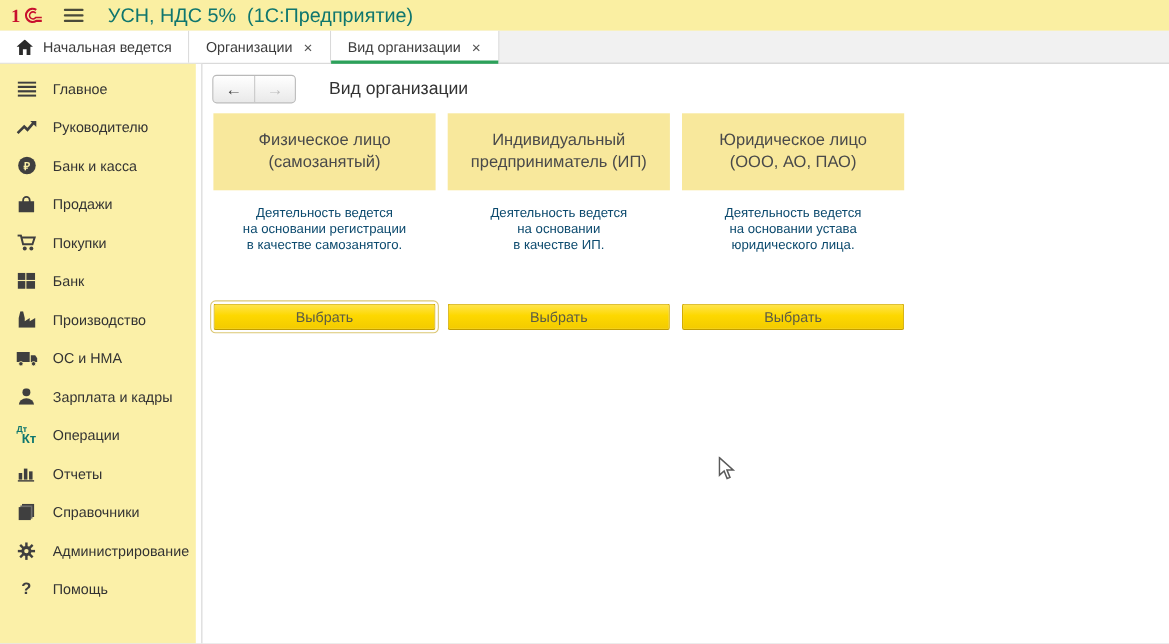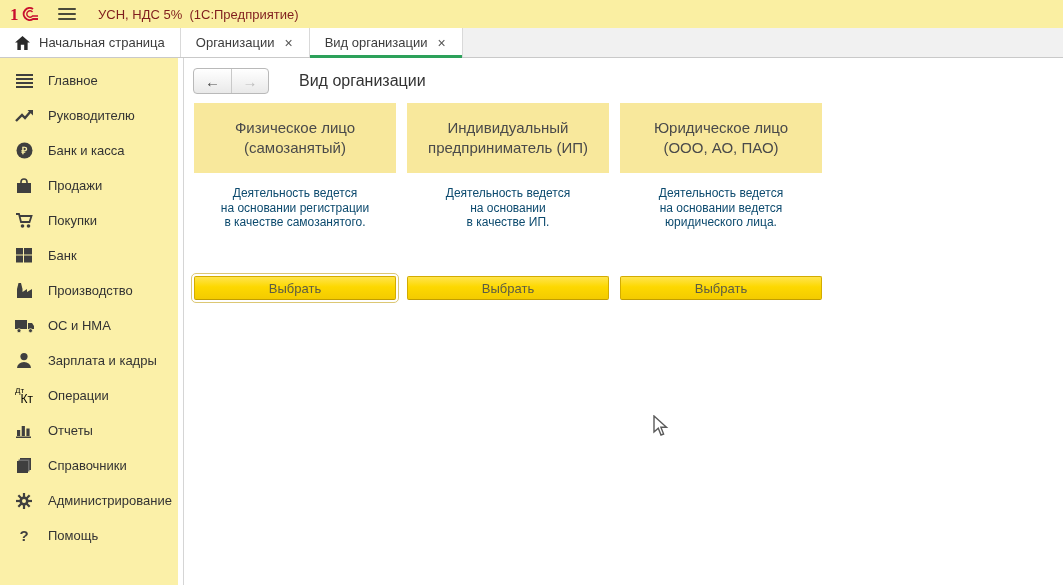--- a/index.html
+++ b/index.html
@@ -5,38 +5,38 @@
   * { margin:0; padding:0; box-sizing:border-box; }
   html,body { width:1063px; height:585px; overflow:hidden; }
   body { font-family:"Liberation Sans","DejaVu Sans",sans-serif; background:#fff; }
   .window { position:relative; width:1063px; height:585px; display:flex; flex-direction:column; outline:1px solid #b5b5b5; }
 
   
   .titlebar { height:28px; background:#FAEFA2; display:flex; align-items:center; padding-left:10px; flex:0 0 auto; }
   .logo { display:flex; align-items:center; margin-right:16px; }
   .hamburger { width:18px; display:flex; flex-direction:column; gap:3px; margin-right:22px; cursor:pointer; }
   .hamburger span { display:block; height:2px; background:#4a4a3a; border-radius:1px; }
-  .app-title { font-size:13px; color:#7f1d1d; white-space:pre; }
+  .app-title { font-size:18px; color:#0f766e; white-space:pre; }
 
   
   .tabbar { height:30px; background:#F1F1F1; border-bottom:1px solid #C9C9C9; display:flex; flex:0 0 auto; }
   .tab { position:relative; background:#FFFFFF; display:flex; align-items:center; gap:9px; padding:0 15px; border-right:1px solid #D9D9D9; font-size:13px; color:#3C3C3C; cursor:pointer; }
   .tab .tab-label { white-space:nowrap; }
   .tab .tab-close { font-size:14px; color:#555; line-height:1; padding:0 1px; cursor:pointer; }
   .tab.active::after { content:""; position:absolute; left:0; right:0; bottom:-1px; height:3px; background:#2CA15A; }
   .home-icon svg { display:block; }
 
   
   .app-body { flex:1 1 auto; display:flex; background:#fff; min-height:0; }
   .sidebar-wrap { width:184px; background:#fff; border-right:1px solid #D5D5D5; flex:0 0 auto; }
   .sidebar { width:178px; height:100%; background:#FBF0A8; padding-top:5px; }
   .side-item { height:35px; display:flex; align-items:center; padding-left:14px; gap:14px; font-size:13px; color:#333; cursor:pointer; }
   .side-icon { width:20px; height:20px; display:flex; align-items:center; justify-content:center; color:#3F3F3F; flex:0 0 auto; }
   .side-icon svg { display:block; }
-  .dtkt { position:relative; width:20px; height:18px; font-weight:normal; color:#000000; }
+  .dtkt { position:relative; width:20px; height:18px; font-weight:bold; color:#0f766e; }
   .dtkt .dt { position:absolute; left:1px; top:-1px; font-size:8px; }
   .dtkt .kt { position:absolute; right:1px; bottom:-1px; font-size:12px;margin-top:19px; }
   .qmark { font-size:15px; font-weight:bold; color:#3F3F3F; }
 
   
   .main { flex:1 1 auto; padding:10px 0 0 9px; position:relative; }
   .header-row { display:flex; align-items:center; height:26px; }
   .nav-group { display:inline-flex; height:26px; border:1px solid #B9B9B9; border-radius:4px; overflow:hidden; background:linear-gradient(#FFFFFF,#E9E9E9); }
   .nav-btn { width:37px; display:flex; align-items:center; justify-content:center; font-size:15px; font-weight:bold; color:#4A4A4A; cursor:pointer; }
   .nav-btn + .nav-btn { border-left:1px solid #C9C9C9; }
@@ -76,21 +76,21 @@
     <span class="app-title">УСН, НДС 5%  (1С:Предприятие)</span>
   </div>
 
   <div class="tabbar">
     <div class="tab">
       <span class="home-icon">
         <svg width="15" height="14" viewBox="0 0 16 15">
             <path d="M8 0 L16 7 H13.5 V15 H9.8 V9.5 H6.2 V15 H2.5 V7 H0 Z" fill="#2A2A2A"></path>
           </svg>
       </span>
-      <span class="tab-label">Начальная страница</span>
+      <span class="tab-label">Начальная ведется</span>
     </div>
     <div class="tab">
       <span class="tab-label">Организации</span>
       <span class="tab-close">×</span>
     </div>
     <div class="tab active">
       <span class="tab-label">Вид организации</span>
       <span class="tab-close">×</span>
     </div>
   </div>
@@ -300,21 +300,21 @@
           <button class="card-btn">Выбрать</button>
         </div>
 
         <div class="card">
           <div class="card-header">
             <span>Юридическое лицо</span>
             <span>(ООО, АО, ПАО)</span>
           </div>
           <div class="card-desc">
             <span>Деятельность ведется</span>
-            <span>на основании ведется</span>
+            <span>на основании устава</span>
             <span>юридического лица.</span>
           </div>
           <button class="card-btn">Выбрать</button>
         </div>
 
       </div>
     </div>
   </div>
 
   <div class="cursor">

